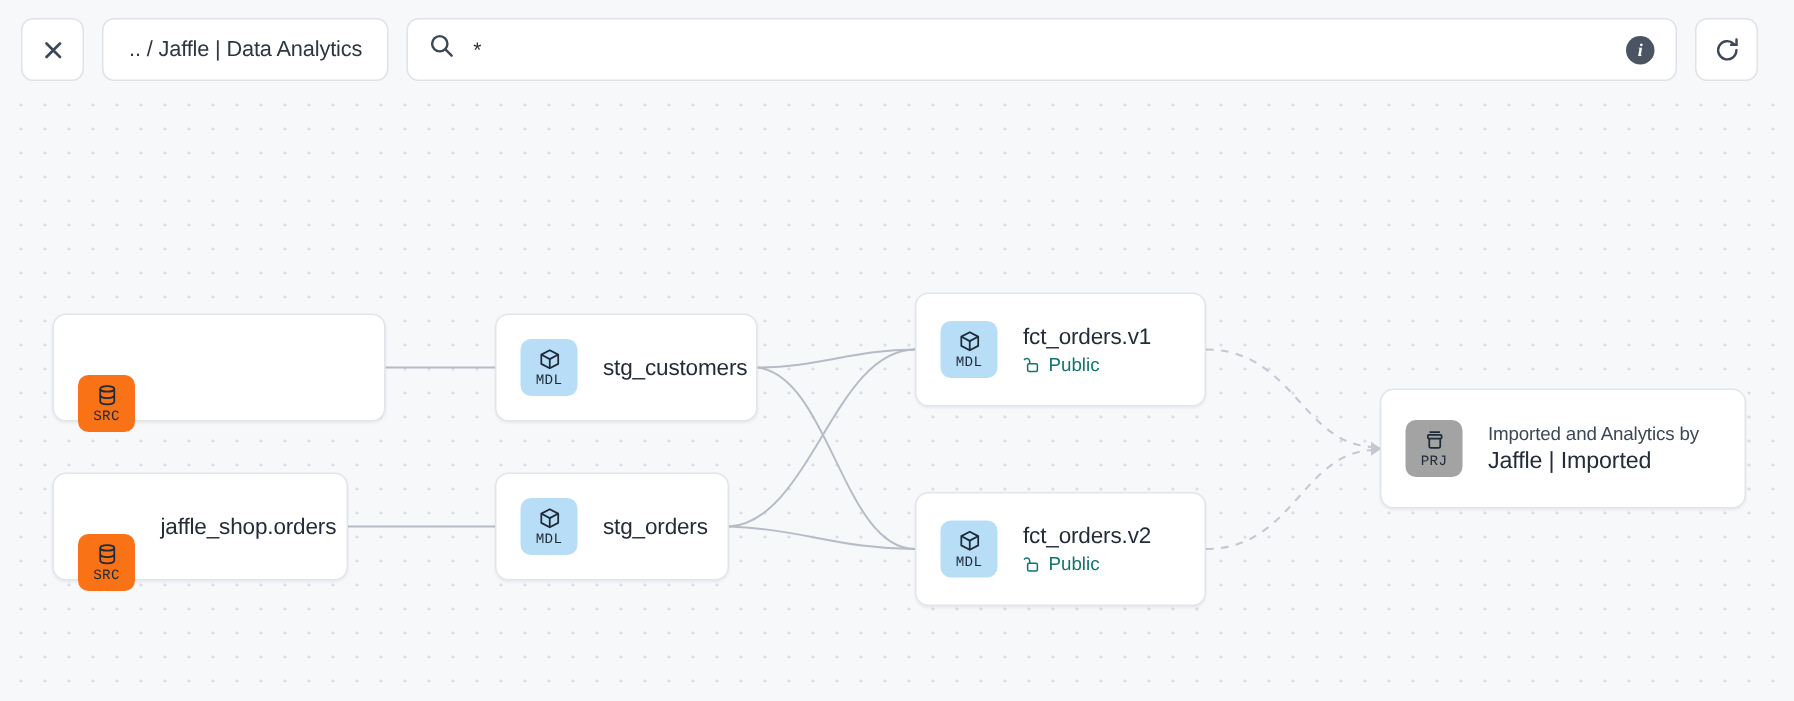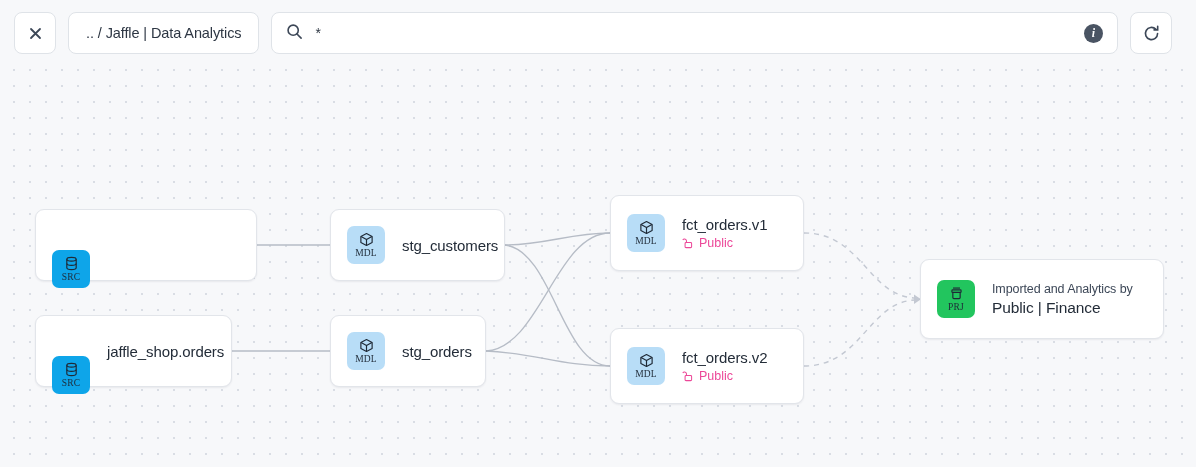--- a/index.html
+++ b/index.html
@@ -154,27 +154,27 @@
     justify-content: center;
     gap: 0px;
     color: #1f2a37;
   }
   .badge svg { display: block; }
   .badge-text {
     font-size: 9.5px;
     letter-spacing: 0.2px;
     line-height: 1;
     margin-top: 2px;
-    font-family: Liberation Serif, serif;
+    font-family: Liberation Mono, monospace;
     color: #1f2a37;
   }
 
-  .badge-src { background: #0ea5e9; margin-top: 48px; }
+  .badge-src { background: #f97316; margin-top: 48px; }
   .badge-mdl { background: #b8ddf7; }
-  .badge-prj { background: #22c55e; align-items: center; }
+  .badge-prj { background: #a3a3a3; align-items: center; }
 
   .node-body {
     display: flex;
     flex-direction: column;
     justify-content: space-between;
     gap: 3px;
     min-width: 0;
   }
 
   .node-title {
@@ -182,21 +182,21 @@
     color: #232c38;
     white-space: nowrap;
     letter-spacing: -0.1px;
   }
 
   .node-sub {
     display: flex;
     align-items: center;
     gap: 5px;
     font-size: 12.5px;
-    color: #ec4899;
+    color: #0f766e;
     white-space: nowrap;
   }
   .node-sub svg { display: block; flex: 0 0 auto; }
 
   .node-over {
     font-size: 12.5px;
     color: #3c4757;
     white-space: nowrap;
     letter-spacing: -0.1px;
   }
@@ -388,18 +388,18 @@
           <svg width="15" height="15" viewBox="0 0 16 16" fill="none" stroke="currentColor" stroke-width="1.25" stroke-linejoin="round">
             <path d="M4.3 2.2 H11.7"></path>
             <rect x="3.1" y="4.2" width="9.8" height="2.6" rx="0.8"></rect>
             <path d="M4.1 6.8 V12.3 A1.1 1.1 0 0 0 5.2 13.4 H10.8 A1.1 1.1 0 0 0 11.9 12.3 V6.8"></path>
           </svg>
         </span>
         <span class="badge-text">PRJ</span>
       </div>
       <div class="node-body">
         <div class="node-over">Imported and Analytics by</div>
-        <div class="node-main">Public | Finance</div>
+        <div class="node-main">Jaffle | Imported</div>
       </div>
     </div>
 
   </div>
 </div>
 
 </body></html>

